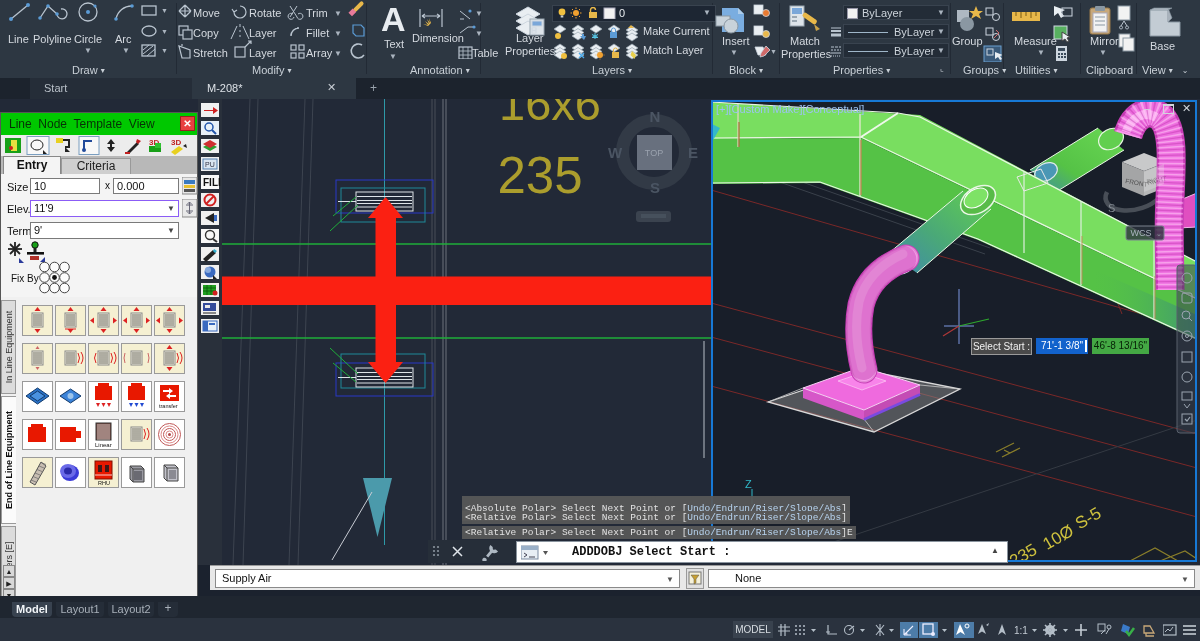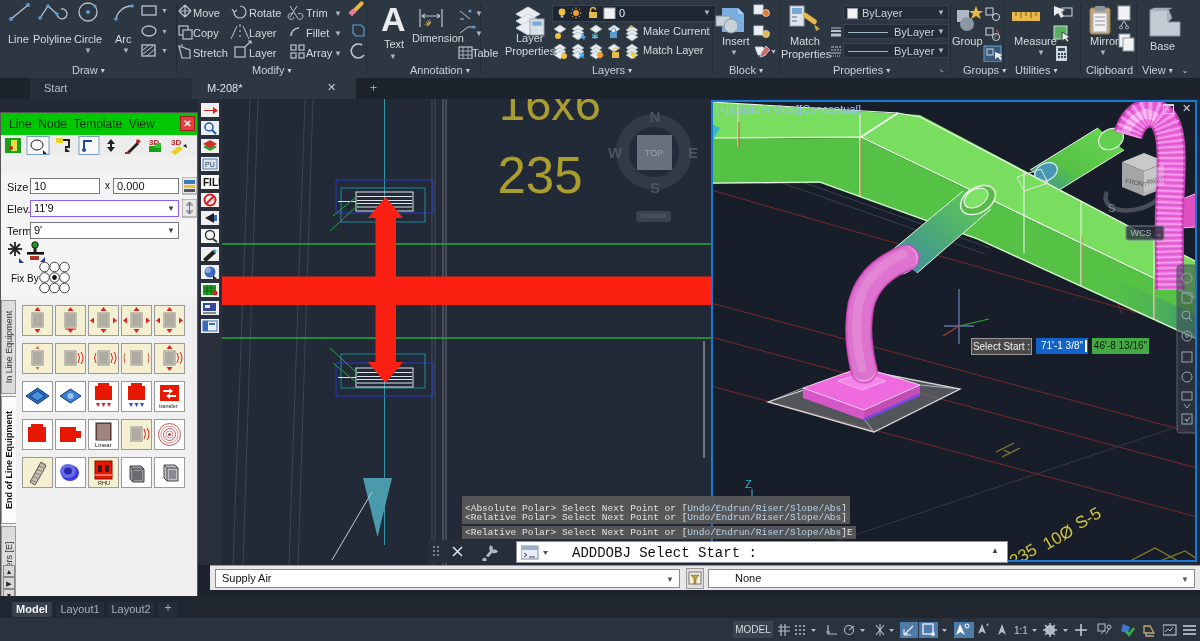--- a/index.html
+++ b/index.html
@@ -657,21 +657,21 @@
       <rect x="1182" y="372" width="10" height="10" rx="5"></rect>
       <rect x="1182" y="392" width="10" height="8"></rect>
           <path d="M1184 404 l3 4 3 -4"></path>
       <rect x="1182" y="414" width="10" height="10"></rect>
           <path d="M1185 419 l2 2 3 -4" stroke-width="1.2"></path>
     </g>
   </g>
 
   <rect x="712" y="101" width="484" height="460" fill="none" stroke="#1779d6" stroke-width="2"></rect>
 </svg>
-<div class="abs" style="left:5px;top:3px;font-size:11px;color:#9cc2f2;">[+][Custom View][Conceptual]</div>
+<div class="abs" style="left:5px;top:3px;font-size:11px;color:#9cc2f2;">[+][Custom Make][Conceptual]</div>
 <div class="abs" style="left:433px;top:2px;font-size:12px;color:#d0d6dc;">–</div>
 <div class="abs" style="left:452px;top:4px;width:9px;height:8px;border:1px solid #d0d6dc;"></div>
 <div class="abs" style="left:452px;top:2px;width:11px;height:3px;border-bottom:1px solid #d0d6dc;"></div>
 <div class="abs" style="left:471px;top:2px;font-size:11px;color:#d0d6dc;">✕</div>
 <div class="abs" style="left:260px;top:238px;width:61px;height:17px;background:#4a4a4a;border:1px solid #9a9a9a;box-sizing:border-box;color:#f0f0f0;font-size:10px;text-align:center;line-height:15px;">Select Start :</div>
 <div class="abs" style="left:325px;top:238px;width:52px;height:16px;background:#1262cc;color:#fff;font-size:10px;text-align:center;line-height:16px;">71'-1 3/8"<span style="position:absolute;right:1px;top:2px;width:2px;height:12px;background:#fff"></span></div>
 <div class="abs" style="left:381px;top:238px;width:57px;height:16px;background:#44a844;color:#062006;font-size:10px;text-align:center;line-height:16px;">46'-8 13/16"</div>
 </div>
 
 <div class="abs palette" id="palette">
@@ -702,20 +702,24 @@
         <line x1="122" y1="17" x2="127" y2="17" stroke="#c02020" stroke-width="2"></line>
       <text x="146" y="9" font-size="8" font-weight="bold" fill="#c02020" font-family="Liberation Sans">3D</text>
         <rect x="146" y="10" width="12" height="6" fill="#18a018"></rect>
         <rect x="152" y="7" width="6" height="5" fill="#30c030"></rect>
       <text x="168" y="9" font-size="8" font-weight="bold" fill="#c02020" font-family="Liberation Sans">3D</text>
         <path d="M168 16 l8 -6 4 3 -8 6 z" fill="#e8d020"></path>
         <path d="M180 10 l3 -2 1 4 z" fill="#222"></path>
     </svg>
   </div>
 
+  <div class="abs" style="left:0;top:43px;width:196px;height:18px;background:#b8b8b8;">
+    <div class="abs" style="left:2px;top:0;width:58px;height:18px;background:#f4f4f4;border:1px solid #888;border-bottom:none;box-sizing:border-box;font-size:12px;font-weight:bold;color:#111;text-align:center;line-height:17px;">Entry</div>
+    <div class="abs" style="left:60px;top:2px;width:70px;height:16px;background:#cfcfcf;border:1px solid #999;border-bottom:none;box-sizing:border-box;font-size:12px;color:#222;text-align:center;line-height:15px;">Criteria</div>
+  </div>
 
   <div class="abs" style="left:0;top:61px;width:196px;height:123px;background:#f4f4f4;">
     <div class="abs" style="left:6px;top:7px;font-size:11px;color:#111">Size</div>
     <div class="abs" style="left:29px;top:4px;width:70px;height:16px;background:#fff;border:1px solid #7a7a7a;font-size:11px;color:#111;padding-left:3px;line-height:15px;box-sizing:border-box;">10</div>
     <div class="abs" style="left:104px;top:6px;font-size:10px;color:#111">x</div>
     <div class="abs" style="left:112px;top:4px;width:66px;height:16px;background:#fff;border:1px solid #7a7a7a;font-size:11px;color:#111;padding-left:3px;line-height:15px;box-sizing:border-box;">0.000</div>
     <svg class="abs" style="left:181px;top:3px" width="16" height="18">
         <rect x="0" y="0" width="15" height="17" fill="#e8e8e8" stroke="#888"></rect>
         <rect x="2" y="3" width="11" height="4" fill="#3a7ac0"></rect>
         <rect x="2" y="8" width="11" height="3" fill="#e8c030"></rect>
@@ -1048,21 +1052,21 @@
       <path d="M7 16 a2.2 2.2 0 1 0 0.1 0 z"></path>
     </g>
   </svg>
   <div class="abs" style="left:516px;top:541px;width:492px;height:22px;background:#ffffff;border:1px solid #8a949e;box-sizing:border-box;">
     <svg class="abs" style="left:4px;top:3px" width="30" height="15">
       <rect x="0" y="1" width="17" height="13" fill="#e8eef4" stroke="#7a8aa0"></rect>
       <rect x="0" y="1" width="17" height="4" fill="#9ab0c8"></rect>
       <path d="M3 8 l3 2 -3 2 M8 12 h6" stroke="#445" fill="none" stroke-width="1"></path>
       <path d="M22 6 l5 0 -2.5 4 z" fill="#555"></path>
     </svg>
-    <div class="abs" style="left:55px;top:3px;font-family:'Liberation Mono',monospace;font-size:14px;font-weight:normal;color:#111;">ADDDOBJ Select Start :</div>
+    <div class="abs" style="left:55px;top:3px;font-family:'Liberation Mono',monospace;font-size:12px;font-weight:bold;color:#111;">ADDDOBJ Select Start :</div>
     <div class="abs" style="right:8px;top:4px;font-size:8px;color:#444;">▲</div>
   </div>
 </div>
 
 <div class="abs" id="layerstrip" style="left:210px;top:565px;width:990px;height:25px;background:#e8e8e8;border-top:1px solid #9a9a9a;box-sizing:border-box;">
   <div class="abs" style="left:5px;top:3px;width:465px;height:19px;background:#fff;border:1px solid #8a8a8a;box-sizing:border-box;">
     <div class="abs" style="left:6px;top:2px;font-size:11px;color:#111;">Supply Air</div>
     <div class="abs" style="right:5px;top:5px;font-size:8px;color:#555;">▼</div>
   </div>
   <div class="abs" style="left:476px;top:2px;width:18px;height:21px;background:#e0e0e0;border:1px solid #999;box-sizing:border-box;">

